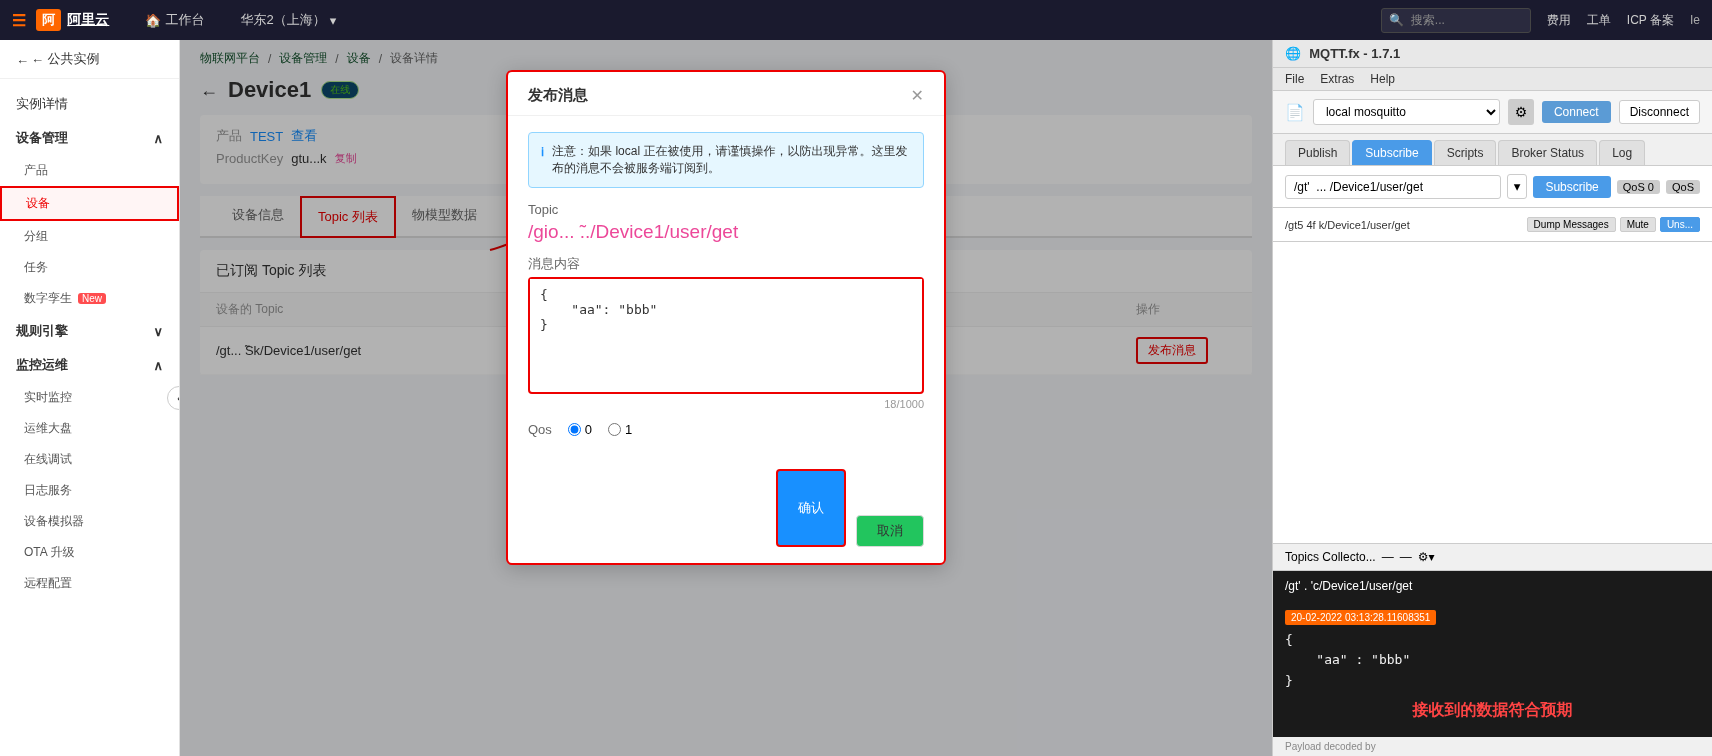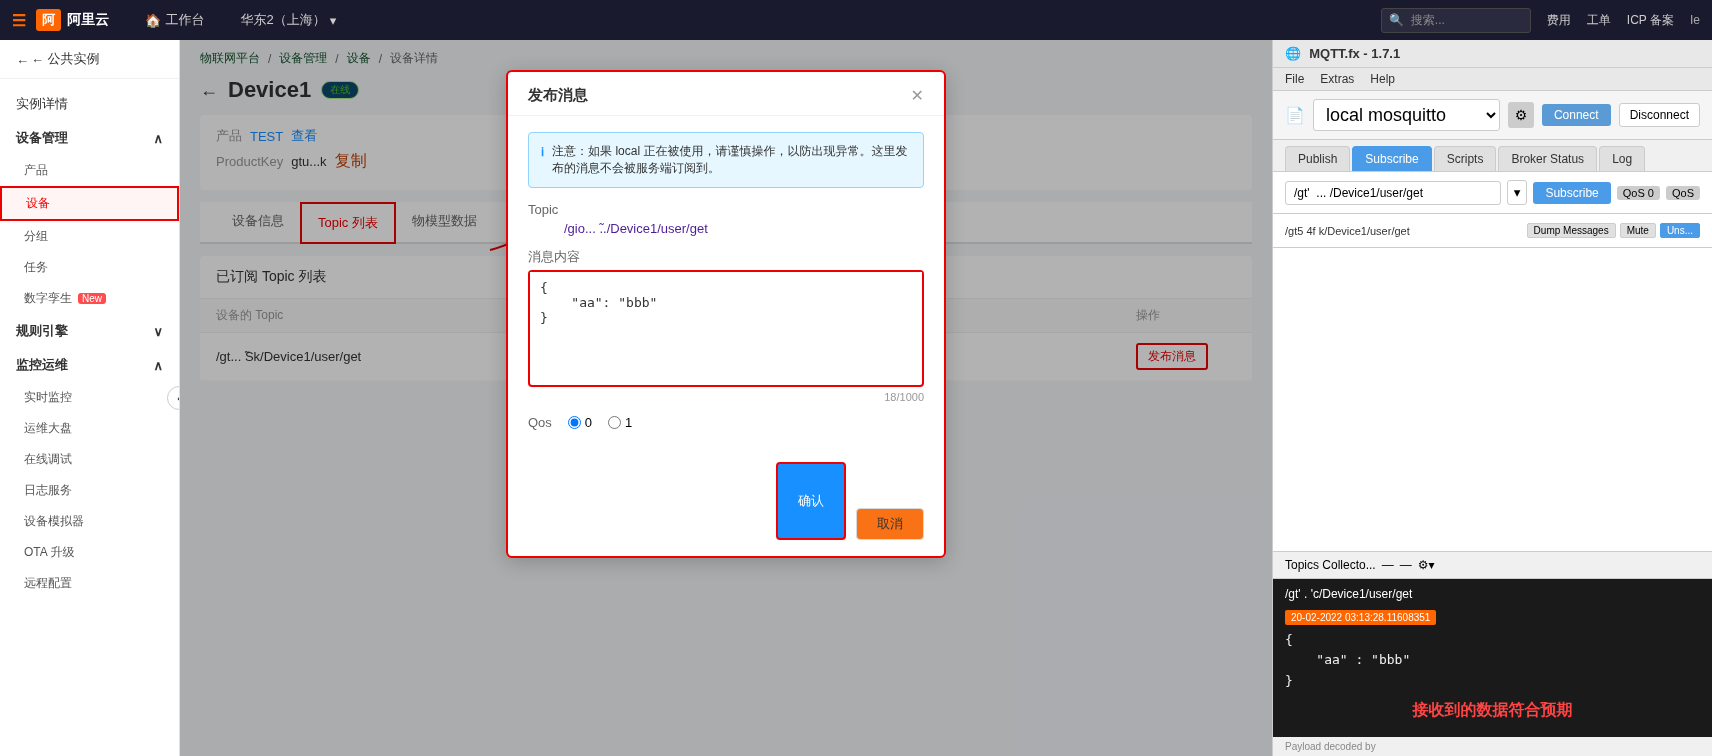--- a/index.html
+++ b/index.html
@@ -35,21 +35,21 @@
     .breadcrumb a { color: #14532d; text-decoration: none; }
     .page-title-row { display: flex; align-items: center; gap: 10px; margin-bottom: 12px; }
     .page-title { font-size: 22px; font-weight: bold; color: #333; }
     .status-badge { background: #0c4a6e; border: 1px solid #b7eb8f; color: #52c41a; border-radius: 10px; padding: 1px 8px; font-size: 10px; }
 
     
     .device-info { background: #fff; margin: 0 20px; padding: 12px 16px; border-radius: 4px; }
     .device-info-row { display: flex; align-items: center; gap: 8px; font-size: 13px; margin-bottom: 6px; }
     .device-info-label { color: #999; }
     .device-info-value { color: #1890ff; }
-    .copy-btn { color: #c2410c; cursor: pointer; font-size: 16px; }
+    .copy-btn { color: #ec4899; cursor: pointer; font-size: 11px; }
 
     
     .tabs { display: flex; margin: 12px 20px 0 20px; border-bottom: 2px solid #e0e0e0; background: #fff; padding: 0 16px; }
     .tab { padding: 10px 16px; font-size: 13px; color: #666; cursor: pointer; border-bottom: 2px solid transparent; margin-bottom: -2px; }
     .tab.highlighted { border: 2px solid #e00; color: #e00; border-bottom: 2px solid #e00; }
 
     
     .table-area { margin: 12px 20px; background: #fff; border-radius: 4px; }
     .table-title { padding: 12px 16px; font-size: 14px; font-weight: 500; color: #333; border-bottom: 1px solid #f0f0f0; }
     .table-header { display: flex; align-items: center; padding: 8px 16px; background: #fafafa; border-bottom: 1px solid #f0f0f0; font-size: 12px; color: #999; }
@@ -64,79 +64,79 @@
     
     .dialog-overlay { position: absolute; top: 0; left: 0; right: 0; bottom: 0; background: rgba(0,0,0,0.3); z-index: 200; display: flex; align-items: flex-start; justify-content: center; padding-top: 30px; }
     .dialog { background: #fff; border-radius: 6px; width: 440px; box-shadow: 0 4px 20px rgba(0,0,0,0.2); border: 2px solid #e00; }
     .dialog-header { display: flex; align-items: center; justify-content: space-between; padding: 14px 20px 10px 20px; border-bottom: 1px solid #f0f0f0; }
     .dialog-title { font-size: 15px; font-weight: bold; color: #333; }
     .dialog-close { cursor: pointer; color: #999; font-size: 16px; }
     .dialog-body { padding: 16px 20px; }
     .dialog-notice { background: #e6f7ff; border: 1px solid #91d5ff; border-radius: 4px; padding: 10px 12px; font-size: 12px; color: #333; margin-bottom: 14px; display: flex; gap: 8px; }
     .dialog-notice .info-icon { color: #1890ff; font-weight: bold; }
     .dialog-field-label { font-size: 13px; color: #666; margin-bottom: 4px; }
-    .dialog-field-value { font-size: 13px; color: #4c1d95; margin-bottom: 12px; margin-left: 36px; }
+    .dialog-field-value { font-size: 19px; color: #ec4899; margin-bottom: 12px; }
     .dialog-textarea-wrap { border: 2px solid #e00; border-radius: 4px; position: relative; margin-bottom: 4px; }
     .dialog-textarea { width: 100%; height: 110px; border: none; outline: none; resize: none; padding: 8px 10px; font-size: 13px; font-family: monospace; color: #333; }
     .dialog-char-count { text-align: right; font-size: 11px; color: #999; margin-bottom: 12px; }
     .dialog-qos-row { display: flex; align-items: center; gap: 16px; margin-bottom: 4px; }
     .dialog-qos-label { font-size: 13px; color: #666; }
     .radio-item { display: flex; align-items: center; gap: 4px; font-size: 13px; }
     .dialog-footer { display: flex; justify-content: flex-end; gap: 10px; padding: 12px 20px 16px 20px; }
     .btn-confirm { background: #1890ff; color: #fff; border: none; border-radius: 4px; padding: 6px 20px; cursor: pointer; font-size: 13px; border: 2px solid #e00; }
-    .btn-cancel { background: #f97316; color: #333; border: 1px solid #d9d9d9; border-radius: 4px; padding: 6px 20px; cursor: pointer; font-size: 13px; margin-top: 46px; }
+    .btn-cancel { background: #22c55e; color: #333; border: 1px solid #d9d9d9; border-radius: 4px; padding: 6px 20px; cursor: pointer; font-size: 13px; margin-top: 46px; }
 
     
     .mqtt-panel { width: 440px; background: #f0f0f0; border-left: 1px solid #ccc; flex-shrink: 0; display: flex; flex-direction: column; overflow: hidden; }
     .mqtt-titlebar { background: #e8e8e8; padding: 6px 12px; font-size: 13px; font-weight: bold; color: #333; border-bottom: 1px solid #ccc; display: flex; align-items: center; gap: 8px; }
     .mqtt-menubar { display: flex; align-items: center; gap: 16px; padding: 4px 12px; background: #e8e8e8; border-bottom: 1px solid #ccc; font-size: 12px; color: #333; }
     .mqtt-menubar span { cursor: pointer; }
     .mqtt-connect-row { display: flex; align-items: center; gap: 8px; padding: 8px 12px; background: #f5f5f5; border-bottom: 1px solid #ccc; }
-    .mqtt-connect-select { flex: 1; border: 1px solid #ccc; background: #fff; padding: 4px 8px; font-size: 18px; border-radius: 3px; }
+    .mqtt-connect-select { flex: 1; border: 1px solid #ccc; background: #fff; padding: 4px 8px; font-size: 12px; border-radius: 3px; }
     .mqtt-gear-btn { background: #ccc; border: none; width: 26px; height: 26px; border-radius: 3px; cursor: pointer; font-size: 14px; }
     .mqtt-connect-btn { background: #5b9bd5; color: #fff; border: none; padding: 4px 12px; border-radius: 3px; cursor: pointer; font-size: 12px; }
     .mqtt-disconnect-btn { background: #fff; border: 1px solid #ccc; padding: 4px 10px; border-radius: 3px; cursor: pointer; font-size: 12px; }
     .mqtt-tabs { display: flex; gap: 2px; padding: 6px 12px 0 12px; background: #f0f0f0; border-bottom: 1px solid #ccc; }
     .mqtt-tab { padding: 5px 12px; font-size: 12px; background: #e0e0e0; border-radius: 4px 4px 0 0; cursor: pointer; color: #333; border: 1px solid #ccc; border-bottom: none; }
     .mqtt-tab.active { background: #4a9be8; color: #fff; border-color: #4a9be8; }
     .mqtt-subscribe-row { display: flex; align-items: center; gap: 6px; padding: 8px 12px; border-bottom: 1px solid #ccc; background: #fff; }
     .mqtt-topic-input { flex: 1; border: 1px solid #ccc; padding: 4px 8px; font-size: 12px; border-radius: 3px; }
     .mqtt-dropdown-btn { border: 1px solid #ccc; background: #fff; padding: 4px 6px; border-radius: 3px; cursor: pointer; }
     .mqtt-subscribe-btn { background: #4a9be8; color: #fff; border: none; padding: 4px 12px; border-radius: 3px; cursor: pointer; font-size: 12px; }
     .mqtt-qos-badge { background: #ccc; border-radius: 3px; padding: 1px 6px; font-size: 11px; }
     .mqtt-subscriptions { padding: 6px 12px; background: #fff; border-bottom: 1px solid #ccc; }
     .mqtt-sub-item { display: flex; align-items: center; justify-content: space-between; padding: 3px 0; font-size: 11px; color: #333; }
     .mqtt-sub-actions { display: flex; gap: 4px; align-items: center; }
     .mqtt-sub-action-btn { background: #e0e0e0; border: 1px solid #ccc; padding: 1px 6px; border-radius: 2px; cursor: pointer; font-size: 10px; }
     .mqtt-sub-action-btn.active { background: #4a9be8; color: #fff; border-color: #4a9be8; }
     .mqtt-messages-area { flex: 1; background: #fff; overflow-y: auto; border-bottom: 1px solid #ccc; min-height: 60px; }
     .mqtt-bottom { background: #f0f0f0; }
     .mqtt-topics-collector { display: flex; align-items: center; gap: 6px; padding: 6px 12px; font-size: 12px; border-bottom: 1px solid #ccc; }
     .mqtt-message-detail { background: #1a1a1a; color: #f0f0f0; padding: 8px 12px; min-height: 120px; }
-    .mqtt-message-header { display: flex; align-items: center; gap: 8px; margin-bottom: 8px; }
+    .mqtt-message-header { display: flex; align-items: center; gap: 8px; margin-bottom: 16px; }
     .mqtt-message-topic { font-size: 12px; color: #fff; }
     .mqtt-timestamp { background: #ff6600; color: #fff; font-size: 10px; padding: 2px 6px; border-radius: 2px; }
     .mqtt-message-body { font-family: monospace; font-size: 13px; color: #f0f0f0; line-height: 1.6; }
     .mqtt-received-text { color: #ff4444; font-size: 16px; font-weight: bold; text-align: center; padding: 8px 0; }
     .mqtt-payload-label { font-size: 10px; color: #888; padding: 4px 12px; }
 
     
     .annotation-overlay { position: absolute; top: 0; left: 0; width: 100%; height: 100%; pointer-events: none; z-index: 150; }
 
     
     .sidebar-collapse { position: absolute; right: -12px; top: 50%; transform: translateY(-50%); background: #fff; border: 1px solid #ccc; border-radius: 50%; width: 24px; height: 24px; display: flex; align-items: center; justify-content: center; cursor: pointer; font-size: 10px; z-index: 10; }
   </style>
 </head>
 <body>
 
 <div class="top-nav">
   <div class="top-nav-logo">
     <span style="font-size:16px; margin-right:4px;">☰</span>
     <span style="background:#ff6600; color:#fff; padding:2px 6px; border-radius:3px; font-size:13px;">阿</span>
-    <span style="color:#fff; font-size:14px;">阿里云</span>
+    <span style="color:#fff; font-size:14px;text-decoration:underline;">阿里云</span>
   </div>
   <div class="top-nav-center">
     <span>🏠</span>
     <span>工作台</span>
   </div>
   <div class="top-nav-center">
     <span>华东2（上海）</span>
     <span>▾</span>
   </div>
   <div class="top-nav-right">

